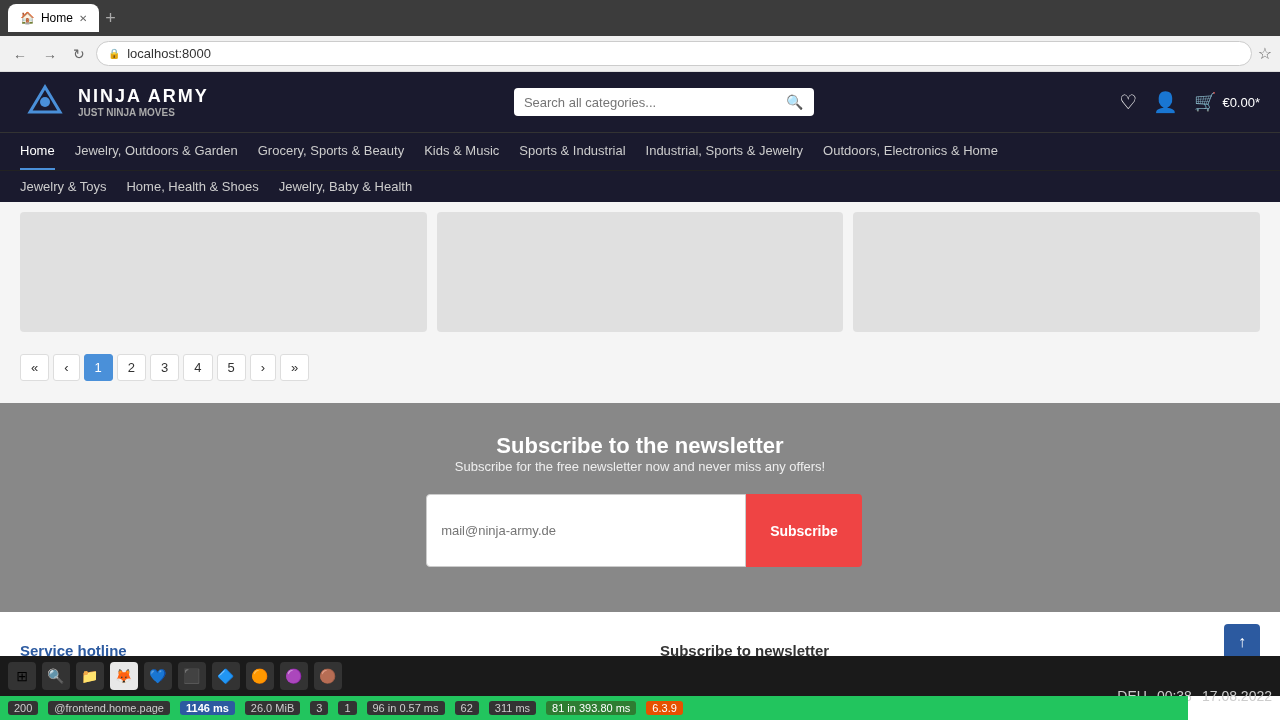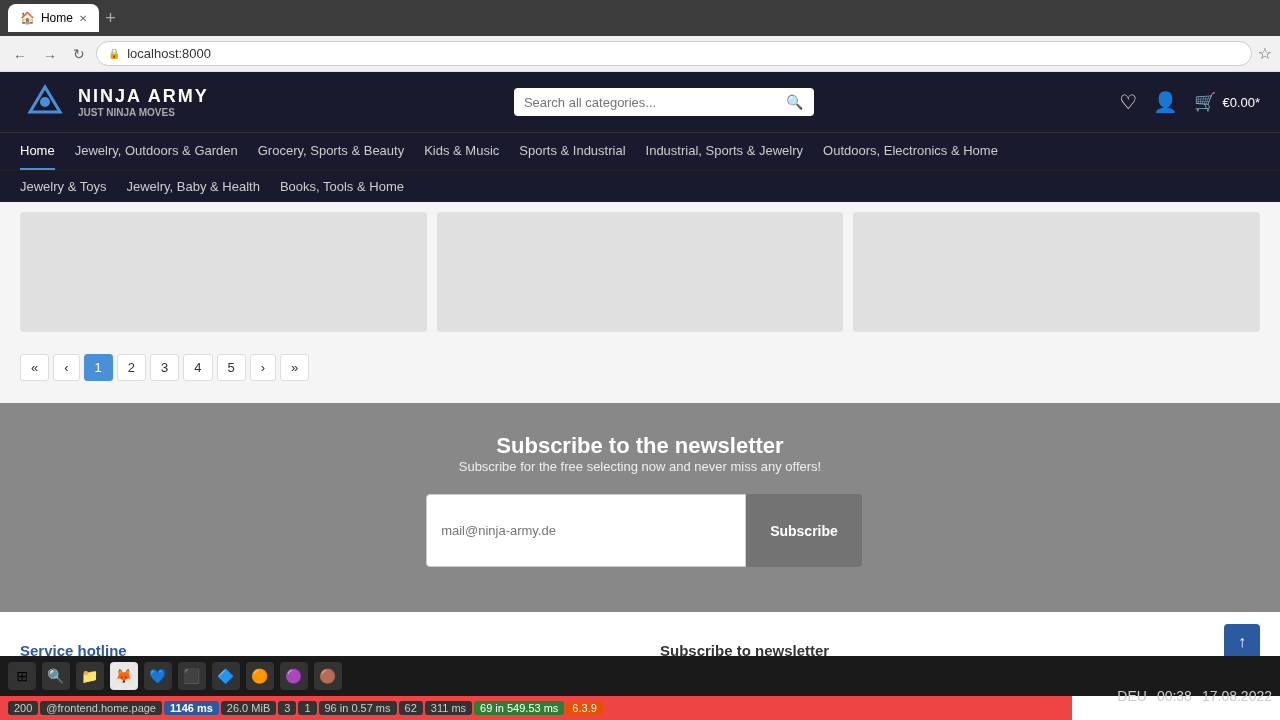--- a/index.html
+++ b/index.html
@@ -63,21 +63,21 @@
     .footer-newsletter { flex: 1; }
     .footer-newsletter h3 { font-size: 15px; font-weight: bold; color: #333; margin-bottom: 6px; }
     .footer-newsletter p { color: #777; font-size: 13px; margin-bottom: 10px; }
     .footer-nl-input { width: 210px; padding: 8px 12px; border: 1px solid #ccc; border-radius: 4px 0 0 4px; font-size: 13px; outline: none; background: #fff; }
     .footer-nl-btn { background: #2c5aa0; color: #fff; border: none; padding: 8px 14px; font-size: 14px; cursor: pointer; border-radius: 0 4px 4px 0; }
 
     
     .scroll-top { position: fixed; bottom: 60px; right: 20px; background: #2c5aa0; color: #fff; width: 36px; height: 36px; border-radius: 4px; display: flex; align-items: center; justify-content: center; cursor: pointer; font-size: 16px; }
 
     
-    .status-bar { background: #ef4444; height: 24px; display: flex; align-items: center; padding: 0 8px; gap: 2px; position: fixed; bottom: 0; width: 1072px; }
+    .status-bar { background: #22c55e; height: 24px; display: flex; align-items: center; padding: 0 8px; gap: 10px; position: fixed; bottom: 0; width: 1188px; }
     .status-item { color: #ccc; font-size: 11px; background: #333; padding: 1px 6px; border-radius: 3px; }
     .status-item.blue { background: #2c5aa0; color: #fff; font-weight: bold; }
     .status-item.green { background: #2e7d32; color: #fff; }
     .status-item.orange { background: #e65100; color: #fff; }
 
     
     .taskbar { background: #1a1a1a; height: 40px; display: flex; align-items: center; padding: 0 8px; gap: 6px; position: fixed; bottom: 24px; width: 1280px; }
     .taskbar-icon { width: 28px; height: 28px; background: #333; border-radius: 4px; display: flex; align-items: center; justify-content: center; cursor: pointer; font-size: 14px; }
 
     .system-tray { margin-left: auto; display: flex; align-items: flex-end; gap: 10px; color: #ccc; font-size: 14px; margin-top: 40px; }
@@ -141,22 +141,22 @@
   <a href="#">Jewelry, Outdoors &amp; Garden</a>
   <a href="#">Grocery, Sports &amp; Beauty</a>
   <a href="#">Kids &amp; Music</a>
   <a href="#">Sports &amp; Industrial</a>
   <a href="#">Industrial, Sports &amp; Jewelry</a>
   <a href="#">Outdoors, Electronics &amp; Home</a>
 </nav>
 
 <nav class="nav-secondary">
   <a href="#">Jewelry &amp; Toys</a>
+  <a href="#">Home, Health &amp; Shoes</a>
   <a href="#">Jewelry, Baby &amp; Health</a>
-  <a href="#">Books, Tools &amp; Home</a>
 </nav>
 
 <div class="main-content">
   <div class="product-placeholders">
     <div class="product-placeholder"></div>
     <div class="product-placeholder"></div>
     <div class="product-placeholder"></div>
   </div>
 
   <div class="pagination">
@@ -167,24 +167,24 @@
     <button class="page-btn">3</button>
     <button class="page-btn">4</button>
     <button class="page-btn">5</button>
     <button class="page-btn">›</button>
     <button class="page-btn">»</button>
   </div>
 </div>
 
 <div class="newsletter-section">
   <h2>Subscribe to the newsletter</h2>
-  <p>Subscribe for the free selecting now and never miss any offers!</p>
+  <p>Subscribe for the free newsletter now and never miss any offers!</p>
   <div class="newsletter-form">
     <input type="email" style="width: 320px; padding: 28px 14px; border: 1px solid rgb(204, 204, 204); border-radius: 4px 0px 0px 4px; font-size: 13px; outline: none; margin-left: 8px;" placeholder="mail@ninja-army.de">
-    <button style="background:#737373;color:#fff;border:none;padding:10px 24px;font-size:14px;cursor:pointer;border-radius:0 4px 4px 0;font-weight:bold;">Subscribe</button>
+    <button style="background:#ef4444;color:#fff;border:none;padding:10px 24px;font-size:14px;cursor:pointer;border-radius:0 4px 4px 0;font-weight:bold;">Subscribe</button>
   </div>
 </div>
 
 <div class="footer-content">
 
   <div class="footer-col">
     <h3>Service hotline</h3>
     <p>Support and counselling via:</p>
     <div class="footer-phone">0180 - 000000</div>
 
@@ -224,15 +224,15 @@
 <div class="status-bar">
   <span class="status-item">200</span>
   <span class="status-item">@frontend.home.page</span>
   <span class="status-item blue">1146 ms</span>
   <span class="status-item">26.0 MiB</span>
   <span class="status-item">3</span>
   <span class="status-item">1</span>
   <span class="status-item">96 in 0.57 ms</span>
   <span class="status-item">62</span>
   <span class="status-item">311 ms</span>
-  <span class="status-item green">69 in 549.53 ms</span>
+  <span class="status-item green">81 in 393.80 ms</span>
   <span class="status-item orange">6.3.9</span>
 </div>
 
 </body></html>

